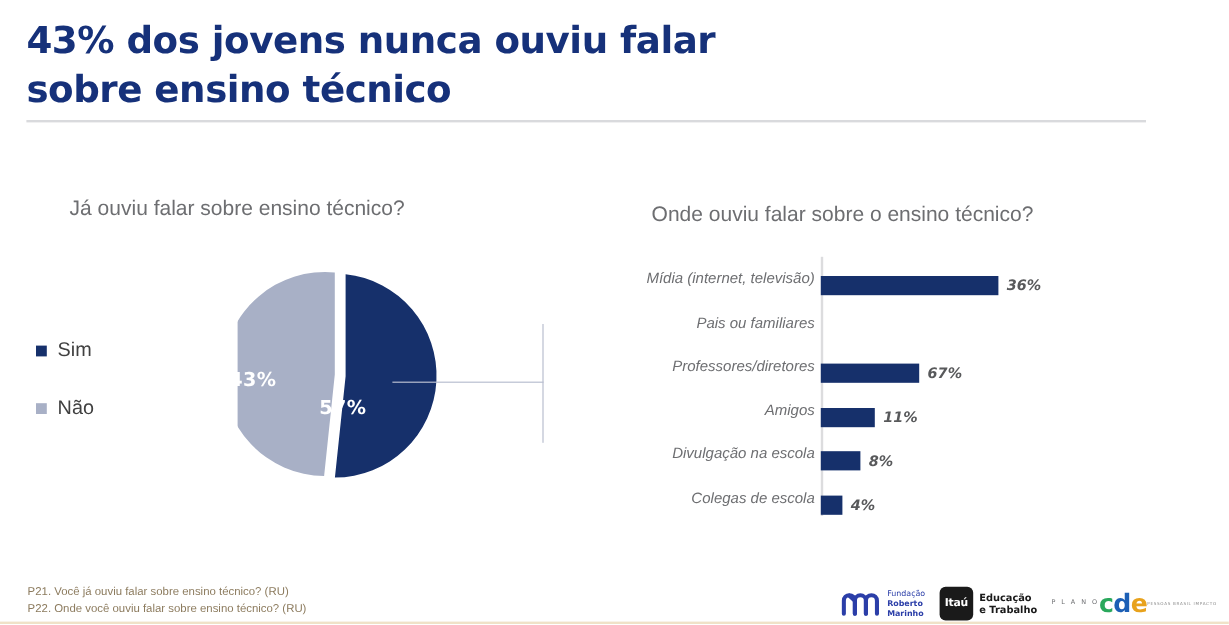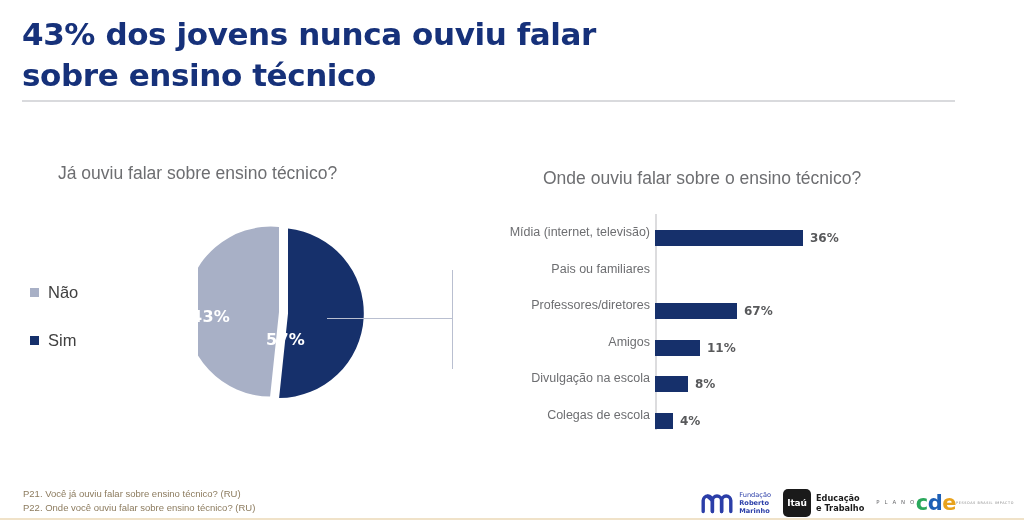--- a/index.html
+++ b/index.html
@@ -109,24 +109,25 @@
     left: 452px;
     top: 270px;
     width: 1px;
     height: 99px;
     background: #b9bfd0;
   }
 
   
   #bar-chart {
     position: absolute;
-    left: 480px;
+    left: 509px;
     top: 214px;
     width: 420px;
     height: 216px;
+    font-style: italic;
   }
   #bar-axis {
     position: absolute;
     left: 175px;
     top: 0px;
     width: 1.5px;
     height: 216px;
     background: #dcdcde;
   }
   .bar-row {
@@ -284,26 +285,26 @@
     <path fill="#a8b0c6" d="M 83.5 88 L 83.5 3 A 85 85 0 1 0 74.6 172.6 Z" transform="translate(-2.5,-1)"></path>
 
     <path fill="#16306b" d="M 87.5 87.5 L 87.5 2.5 A 85 85 0 0 1 78.6 172.0 Z" transform="translate(2.5,1)"></path>
   </svg>
   <div id="pie-value-nao" class="pie-value">43%</div>
   <div id="pie-value-sim" class="pie-value">57%</div>
 </div>
 
 <div id="pie-legend">
   <div class="legend-row">
+    <span class="legend-swatch" style="background:#16306b"></span>
+    <span class="legend-label">Sim</span>
+  </div>
+  <div class="legend-row">
     <span class="legend-swatch" style="background:#a8b0c6"></span>
     <span class="legend-label">Não</span>
-  </div>
-  <div class="legend-row">
-    <span class="legend-swatch" style="background:#16306b"></span>
-    <span class="legend-label">Sim</span>
   </div>
 </div>
 
 <div id="connector-h"></div>
 <div id="connector-v"></div>
 
 <div id="bar-heading" class="panel-heading">Onde ouviu falar sobre o ensino técnico?</div>
 
 <div id="bar-chart">
   <div id="bar-axis"></div>

